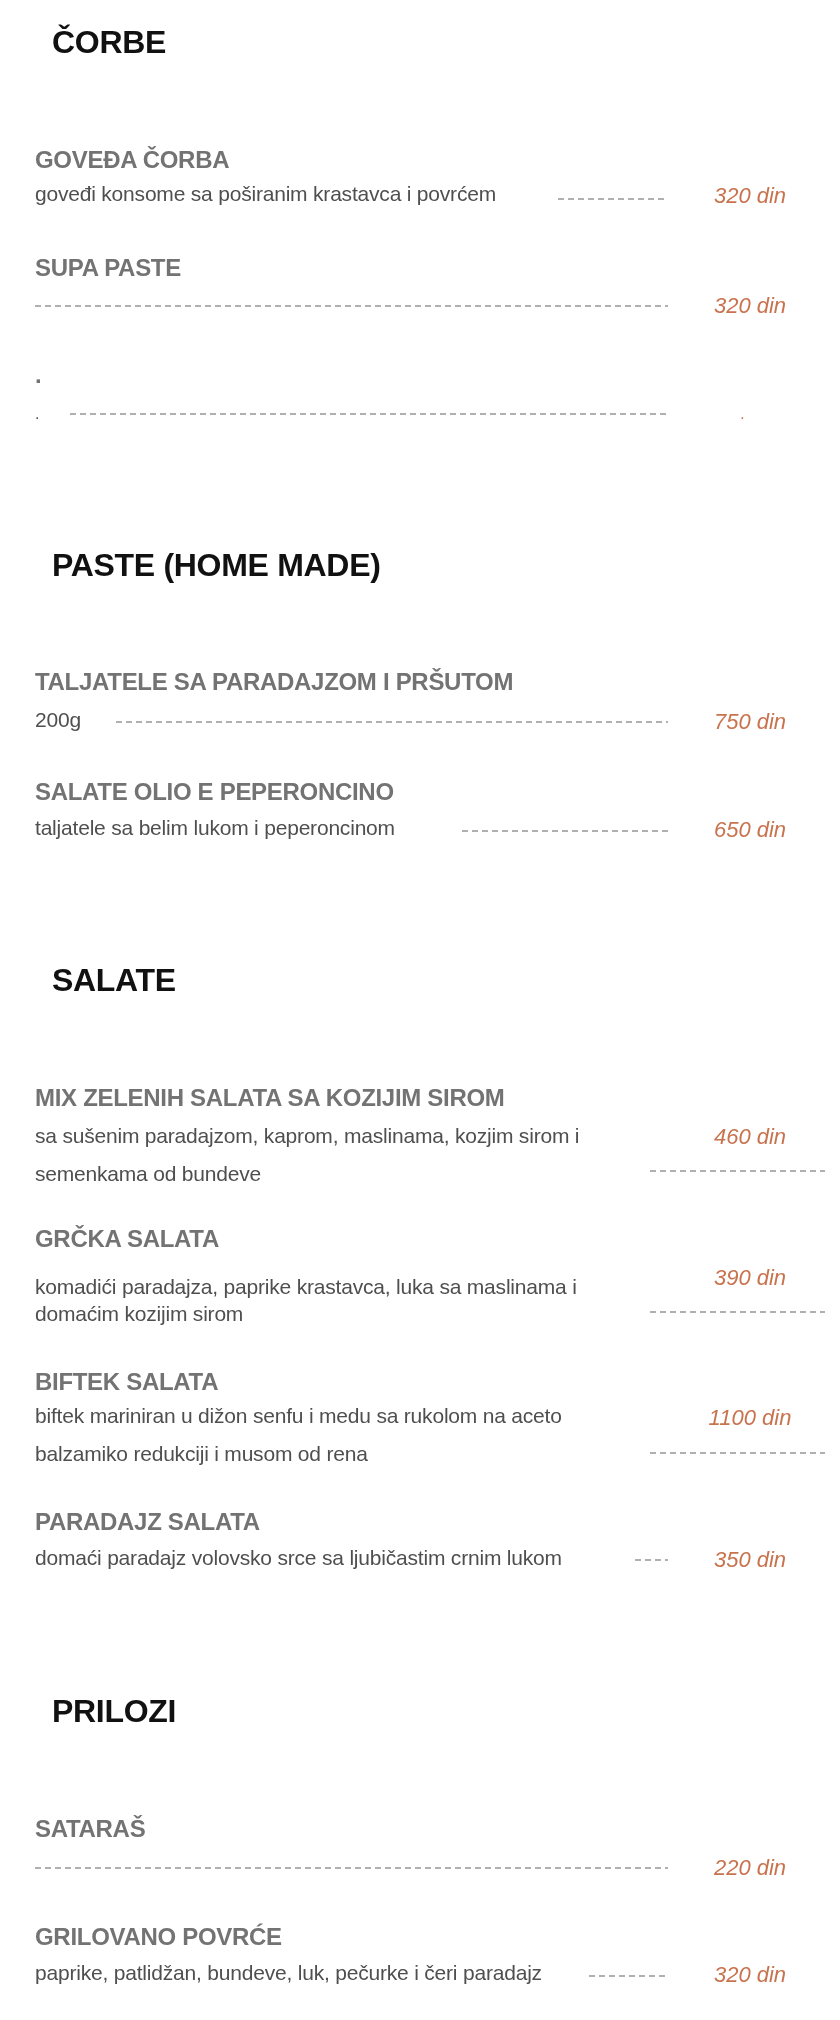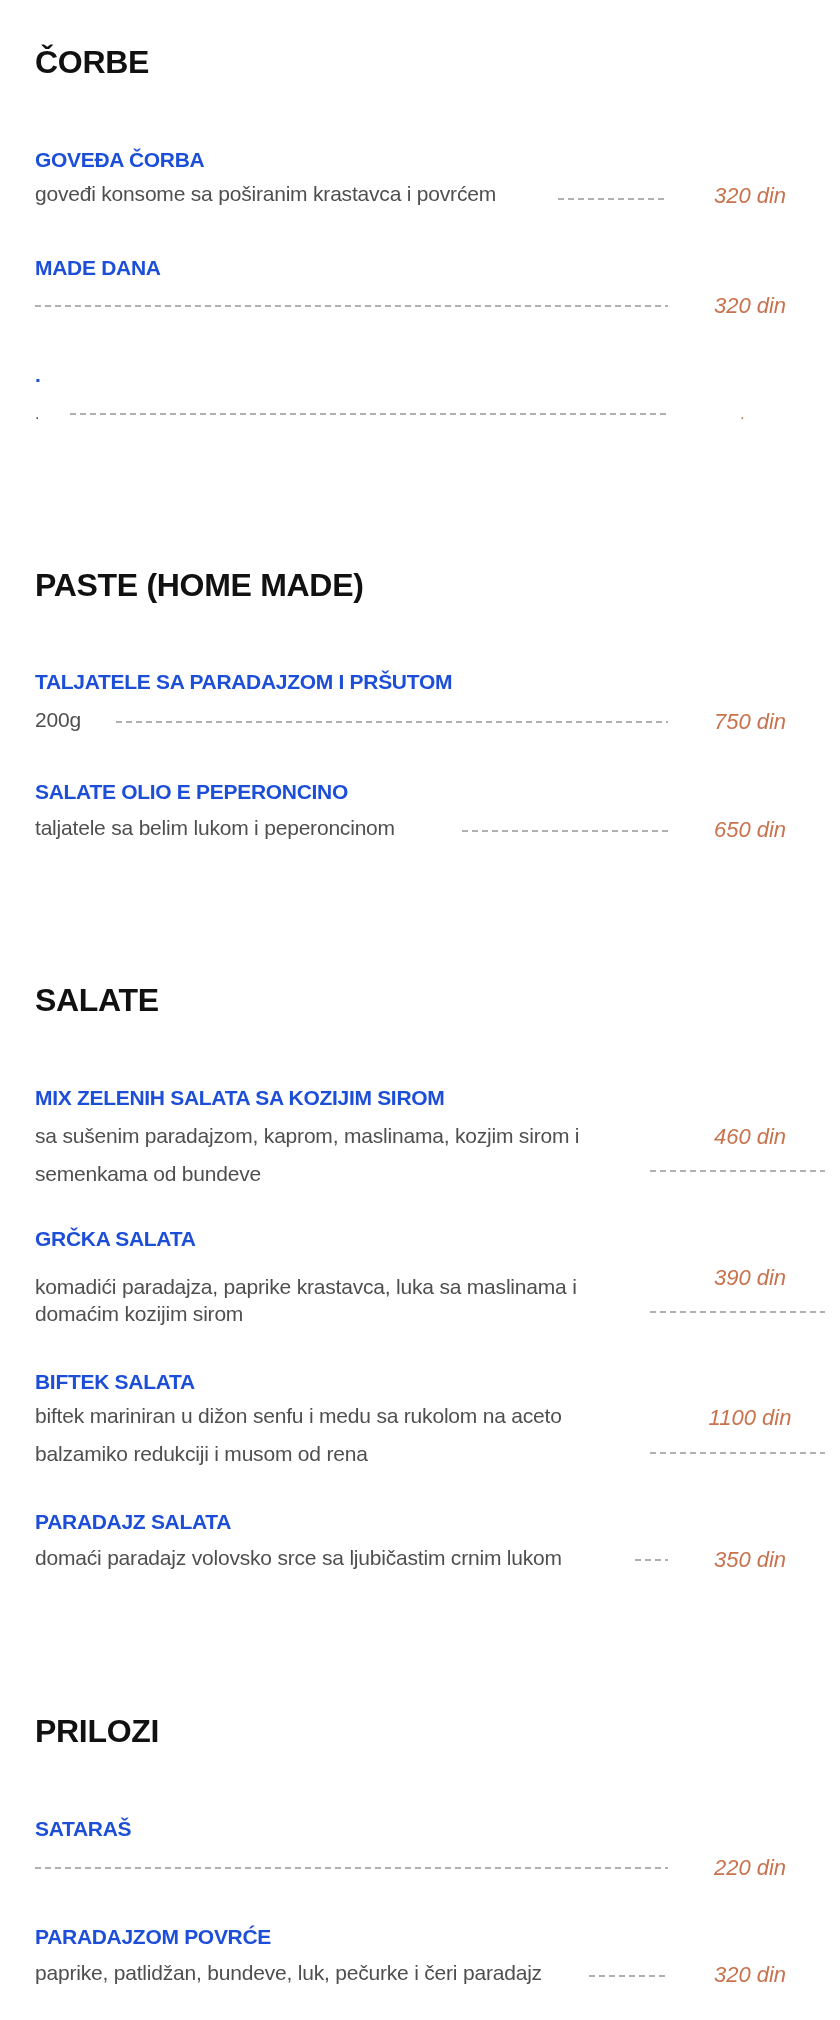--- a/index.html
+++ b/index.html
@@ -1,38 +1,38 @@
 <!DOCTYPE html>
 <html><head>
 <meta charset="utf-8">
 <style>
   html, body { margin: 0; padding: 0; background: #ffffff; }
   body { width: 840px; height: 2020px; position: relative; overflow: hidden;
          font-family: "Liberation Sans", "DejaVu Sans", sans-serif; }
   .abs { position: absolute; white-space: nowrap; }
-  .heading { left: 35px; font-size: 32px; line-height: 40px; font-weight: bold; color: #111111; letter-spacing: -0.3px; margin-top: 20px; }
-  .name { left: 35px; font-size: 21px; line-height: 30px; font-weight: bold; color: #1d4ed8; letter-spacing: -0.3px; }
+  .heading { left: 52px; font-size: 32px; line-height: 40px; font-weight: bold; color: #111111; letter-spacing: -0.3px; }
+  .name { left: 35px; font-size: 24px; line-height: 30px; font-weight: bold; color: #737373; letter-spacing: -0.3px; }
   .desc { left: 35px; font-size: 21px; line-height: 30px; color: #4f4f4f; letter-spacing: -0.2px; }
   .price { left: 690px; width: 120px; text-align: center; font-size: 22px; line-height: 30px; font-style: italic; color: #c8734e; }
   .dots { height: 2px; background: repeating-linear-gradient(90deg, #b0b0b0 0 6px, transparent 6px 10px); }
 </style>
 </head>
 <body>
 
 <div class="abs heading" style="top:22px">ČORBE</div>
 
 <div>
   <div class="abs name" style="top:145px">GOVEĐA ČORBA</div>
   <div class="abs desc" style="top:179px">goveđi konsome sa poširanim krastavca i povrćem</div>
   <div class="abs dots" style="top:198px;left:558px;width:110px"></div>
   <div class="abs price" style="top:181px">320 din</div>
 </div>
 
 <div>
-  <div class="abs name" style="top:253px">MADE DANA</div>
+  <div class="abs name" style="top:253px">SUPA PASTE</div>
   <div class="abs dots" style="top:305px;left:35px;width:633px"></div>
   <div class="abs price" style="top:291px">320 din</div>
 </div>
 
 <div>
   <div class="abs name" style="top:360px">.</div>
   <div class="abs desc" style="top:399px;font-size:16px">.</div>
   <div class="abs dots" style="top:413px;left:70px;width:598px"></div>
   <div class="abs price" style="top:399px;left:683px;font-size:16px">.</div>
 </div>
@@ -88,17 +88,17 @@
 
 <div class="abs heading" style="top:1691px">PRILOZI</div>
 
 <div>
   <div class="abs name" style="top:1814px">SATARAŠ</div>
   <div class="abs dots" style="top:1867px;left:35px;width:633px"></div>
   <div class="abs price" style="top:1853px">220 din</div>
 </div>
 
 <div>
-  <div class="abs name" style="top:1922px">PARADAJZOM POVRĆE</div>
+  <div class="abs name" style="top:1922px">GRILOVANO POVRĆE</div>
   <div class="abs desc" style="top:1958px">paprike, patlidžan, bundeve, luk, pečurke i čeri paradajz</div>
   <div class="abs dots" style="top:1975px;left:589px;width:79px"></div>
   <div class="abs price" style="top:1960px">320 din</div>
 </div>
 
 </body></html>

